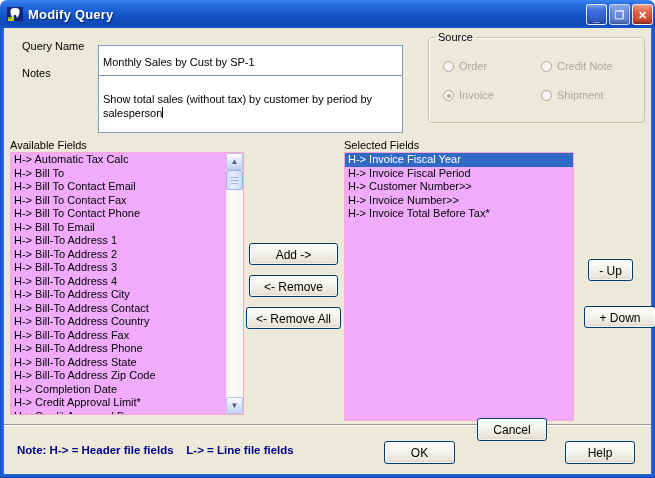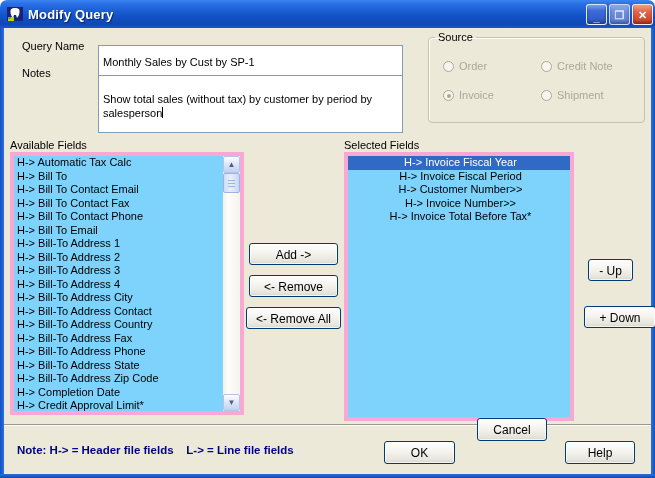--- a/index.html
+++ b/index.html
@@ -57,21 +57,21 @@
   .radio-item{position:absolute;display:flex;align-items:center;gap:5px;color:#ACA899;}
   .rdot{
     width:11px;height:11px;border-radius:50%;border:1px solid #ACA899;background:#F6F5EE;
     position:relative;flex:none;
   }
   .radio-item.on .rdot::after{
     content:"";position:absolute;left:3px;top:3px;width:4px;height:4px;border-radius:50%;background:#ACA899;
   }
   
   .listlabel{position:absolute;text-align:left;}
-  .listbox{position:absolute;border:4px solid #f9a8d4;background:#7dd3fc;overflow:hidden;}
+  .listbox{position:absolute;border:1px solid #f9a8d4;background:#f0abfc;overflow:hidden;}
   .lrow{height:13.5px;line-height:13.5px;padding-left:3px;white-space:nowrap;}
   .lrow.sel{background:#316AC5;color:#fff;}
   .rows{position:absolute;left:0;top:0;right:17px;bottom:0;overflow:hidden;}
   
   .vscroll{position:absolute;right:0;top:0;width:17px;bottom:0;background:linear-gradient(90deg,#F3F1E8,#FDFDFB 30%,#F5F3EC);}
   .sbtn{
     position:absolute;left:0;width:17px;height:17px;border:1px solid #B6C4E4;border-radius:2px;
     background:linear-gradient(180deg,#FDFEFF,#D7E0F7 60%,#C2D1F0);
     color:#4D6185;font-size:8px;line-height:15px;text-align:center;padding:0;
   }
@@ -186,21 +186,21 @@
         <div class="lrow">H-&gt; Credit Approved By</div>
       </div>
     <div class="vscroll">
       <button class="sbtn up"><span>▲</span></button>
       <div class="sthumb"></div>
       <button class="sbtn down"><span>▼</span></button>
     </div>
   </div>
 
   <div class="lbl listlabel" style="left:344px;top:139px;width:230px;">Selected Fields</div>
-  <div class="listbox" style="left:344px;top:152px;width:230px;height:269px;text-align:center;">
+  <div class="listbox" style="left:344px;top:152px;width:230px;height:269px;">
       <div class="lrow sel">H-&gt; Invoice Fiscal Year</div>
       <div class="lrow">H-&gt; Invoice Fiscal Period</div>
       <div class="lrow">H-&gt; Customer Number&gt;&gt;</div>
       <div class="lrow">H-&gt; Invoice Number&gt;&gt;</div>
       <div class="lrow">H-&gt; Invoice Total Before Tax*</div>
     </div>
 
   <button class="xpbtn" style="left:249px;top:243px;width:89px;height:22px;">Add -&gt;</button>
   <button class="xpbtn" style="left:249px;top:275px;width:89px;height:22px;">&lt;- Remove</button>
   <button class="xpbtn" style="left:246px;top:307px;width:95px;height:22px;">&lt;- Remove All</button>

